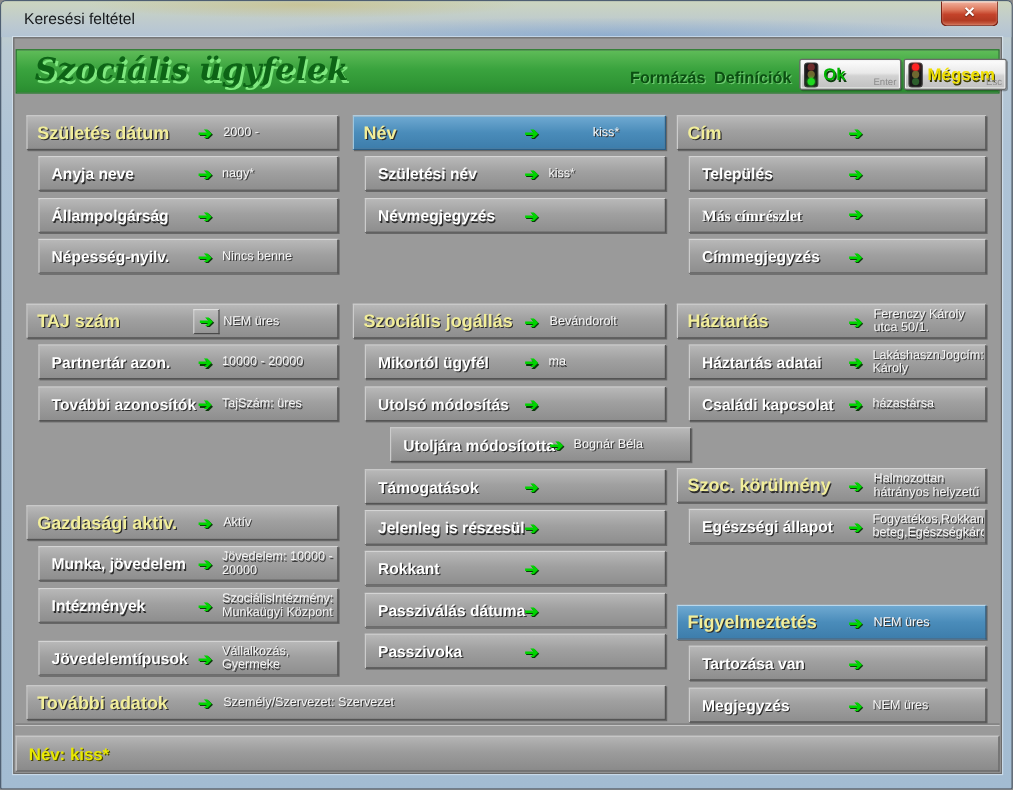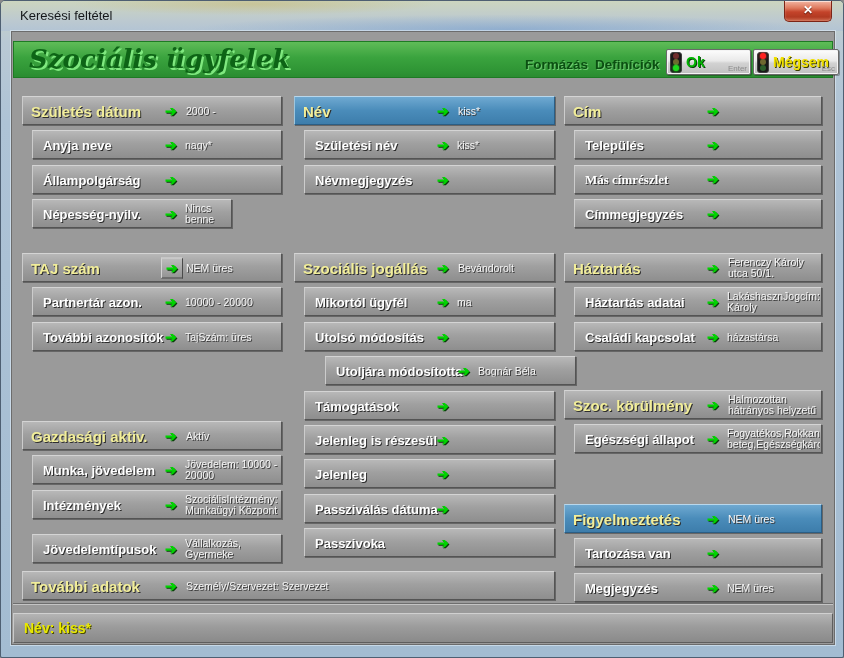--- a/index.html
+++ b/index.html
@@ -130,21 +130,21 @@
       <div class="row sub" style="left: 31px; top: 129px; width: 250px; height: 29px;">
         <span class="lbl">Anyja neve</span>
         <span class="arrow">➔</span>
         <span class="val">nagy*</span>
       </div>
       <div class="row sub" style="left: 31px; top: 164px; width: 250px; height: 29px;">
         <span class="lbl">Állampolgárság</span>
         <span class="arrow">➔</span>
         <span class="val"></span>
       </div>
-      <div class="row sub" style="left: 31px; top: 198px; width: 200px; height: 29px;">
+      <div class="row sub" style="left: 31px; top: 198px; width: 250px; height: 29px;">
         <span class="lbl">Népesség-nyilv.</span>
         <span class="arrow">➔</span>
         <span class="val">Nincs benne</span>
       </div>
       <div class="row hdr" style="left: 21px; top: 252px; width: 260px; height: 29px;">
         <span class="lbl">TAJ szám</span>
         <span class="arrow boxed">➔</span>
         <span class="val">NEM üres</span>
       </div>
       <div class="row sub" style="left: 31px; top: 286px; width: 250px; height: 29px;">
@@ -175,21 +175,21 @@
       <div class="row sub" style="left: 31px; top: 533px; width: 250px; height: 29px;">
         <span class="lbl">Jövedelemtípusok</span>
         <span class="arrow">➔</span>
         <span class="val">Vállalkozás, Gyermeke</span>
       </div>
       <div class="row hdr" style="left: 21px; top: 570px; width: 533px; height: 29px;">
         <span class="lbl">További adatok</span>
         <span class="arrow">➔</span>
         <span class="val">Személy/Szervezet: Szervezet</span>
       </div>
-      <div class="row hdr hl" style="left: 293px; top: 95px; width: 261px; height: 29px;">
+      <div class="row hdr hl" style="left: 293px; top: 95px; width: 261px; height: 29px; text-align: center;">
         <span class="lbl">Név</span>
         <span class="arrow">➔</span>
         <span class="val">kiss*</span>
       </div>
       <div class="row sub" style="left: 303px; top: 129px; width: 251px; height: 29px;">
         <span class="lbl">Születési név</span>
         <span class="arrow">➔</span>
         <span class="val">kiss*</span>
       </div>
       <div class="row sub" style="left: 303px; top: 164px; width: 251px; height: 29px;">
@@ -221,21 +221,21 @@
         <span class="lbl">Támogatások</span>
         <span class="arrow">➔</span>
         <span class="val"></span>
       </div>
       <div class="row sub" style="left: 303px; top: 424px; width: 251px; height: 29px;">
         <span class="lbl">Jelenleg is részesül</span>
         <span class="arrow">➔</span>
         <span class="val"></span>
       </div>
       <div class="row sub" style="left: 303px; top: 458px; width: 251px; height: 29px;">
-        <span class="lbl">Jelenleg</span>
+        <span class="lbl">Rokkant</span>
         <span class="arrow">➔</span>
         <span class="val"></span>
       </div>
       <div class="row sub" style="left: 303px; top: 493px; width: 251px; height: 29px;">
         <span class="lbl">Passziválás dátuma</span>
         <span class="arrow">➔</span>
         <span class="val"></span>
       </div>
       <div class="row sub" style="left: 303px; top: 527px; width: 251px; height: 29px;">
         <span class="lbl">Passzivoka</span>

